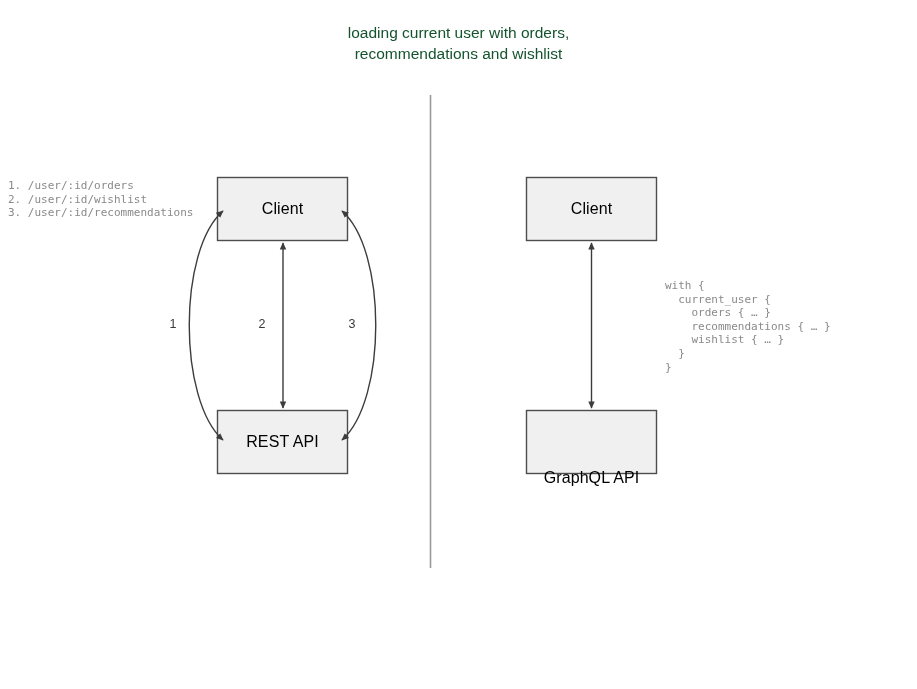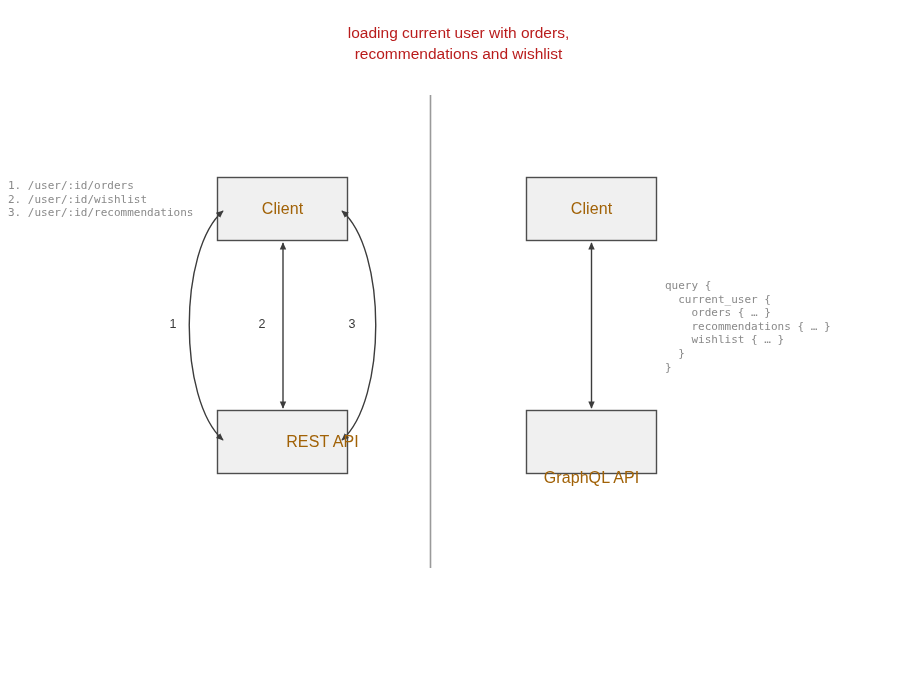--- a/index.html
+++ b/index.html
@@ -22,21 +22,21 @@
   .abs { position: absolute; }
 
   
   #diagram-title {
     left: 0;
     top: 22px;
     width: 917px;
     text-align: center;
     font-size: 15.5px;
     line-height: 21px;
-    color: #b91c1c;
+    color: #14532d;
     white-space: pre-line;
   }
 
   
   #vector-layer {
     position: absolute;
     left: 0;
     top: 0;
     width: 917px;
     height: 689px;
@@ -46,25 +46,25 @@
 
   
   .node-label {
     position: absolute;
     width: 131px;
     height: 64px;
     display: flex;
     align-items: center;
     justify-content: center;
     font-size: 16px;
-    color: #a16207;
+    color: #000000;
     letter-spacing: 0.1px;
   }
   #label-client-rest  { left: 217px; top: 177px; }
-  #label-rest-api     { left: 217px; top: 410px; padding-left: 40px; }
+  #label-rest-api     { left: 217px; top: 410px; }
   #label-client-gql   { left: 526px; top: 177px; }
   #label-graphql-api  { left: 526px; top: 410px; margin-top: 36px; }
 
   
   .arrow-index {
     position: absolute;
     font-size: 12.5px;
     color: #3a3a3a;
     text-align: center;
     width: 14px;
@@ -133,21 +133,21 @@
   <div class="arrow-index" id="arrow-index-1">1</div>
 
   <div class="arrow-index" id="arrow-index-2">2</div>
 
   <div class="arrow-index" id="arrow-index-3">3</div>
 
   <div class="code-block" id="rest-endpoint-list">1. /user/:id/orders
 2. /user/:id/wishlist
 3. /user/:id/recommendations</div>
 
-  <div class="code-block" id="graphql-query">query {
+  <div class="code-block" id="graphql-query">with {
   current_user {
     orders { … }
     recommendations { … }
     wishlist { … }
   }
 }</div>
 
 </div>
 
 </body></html>

